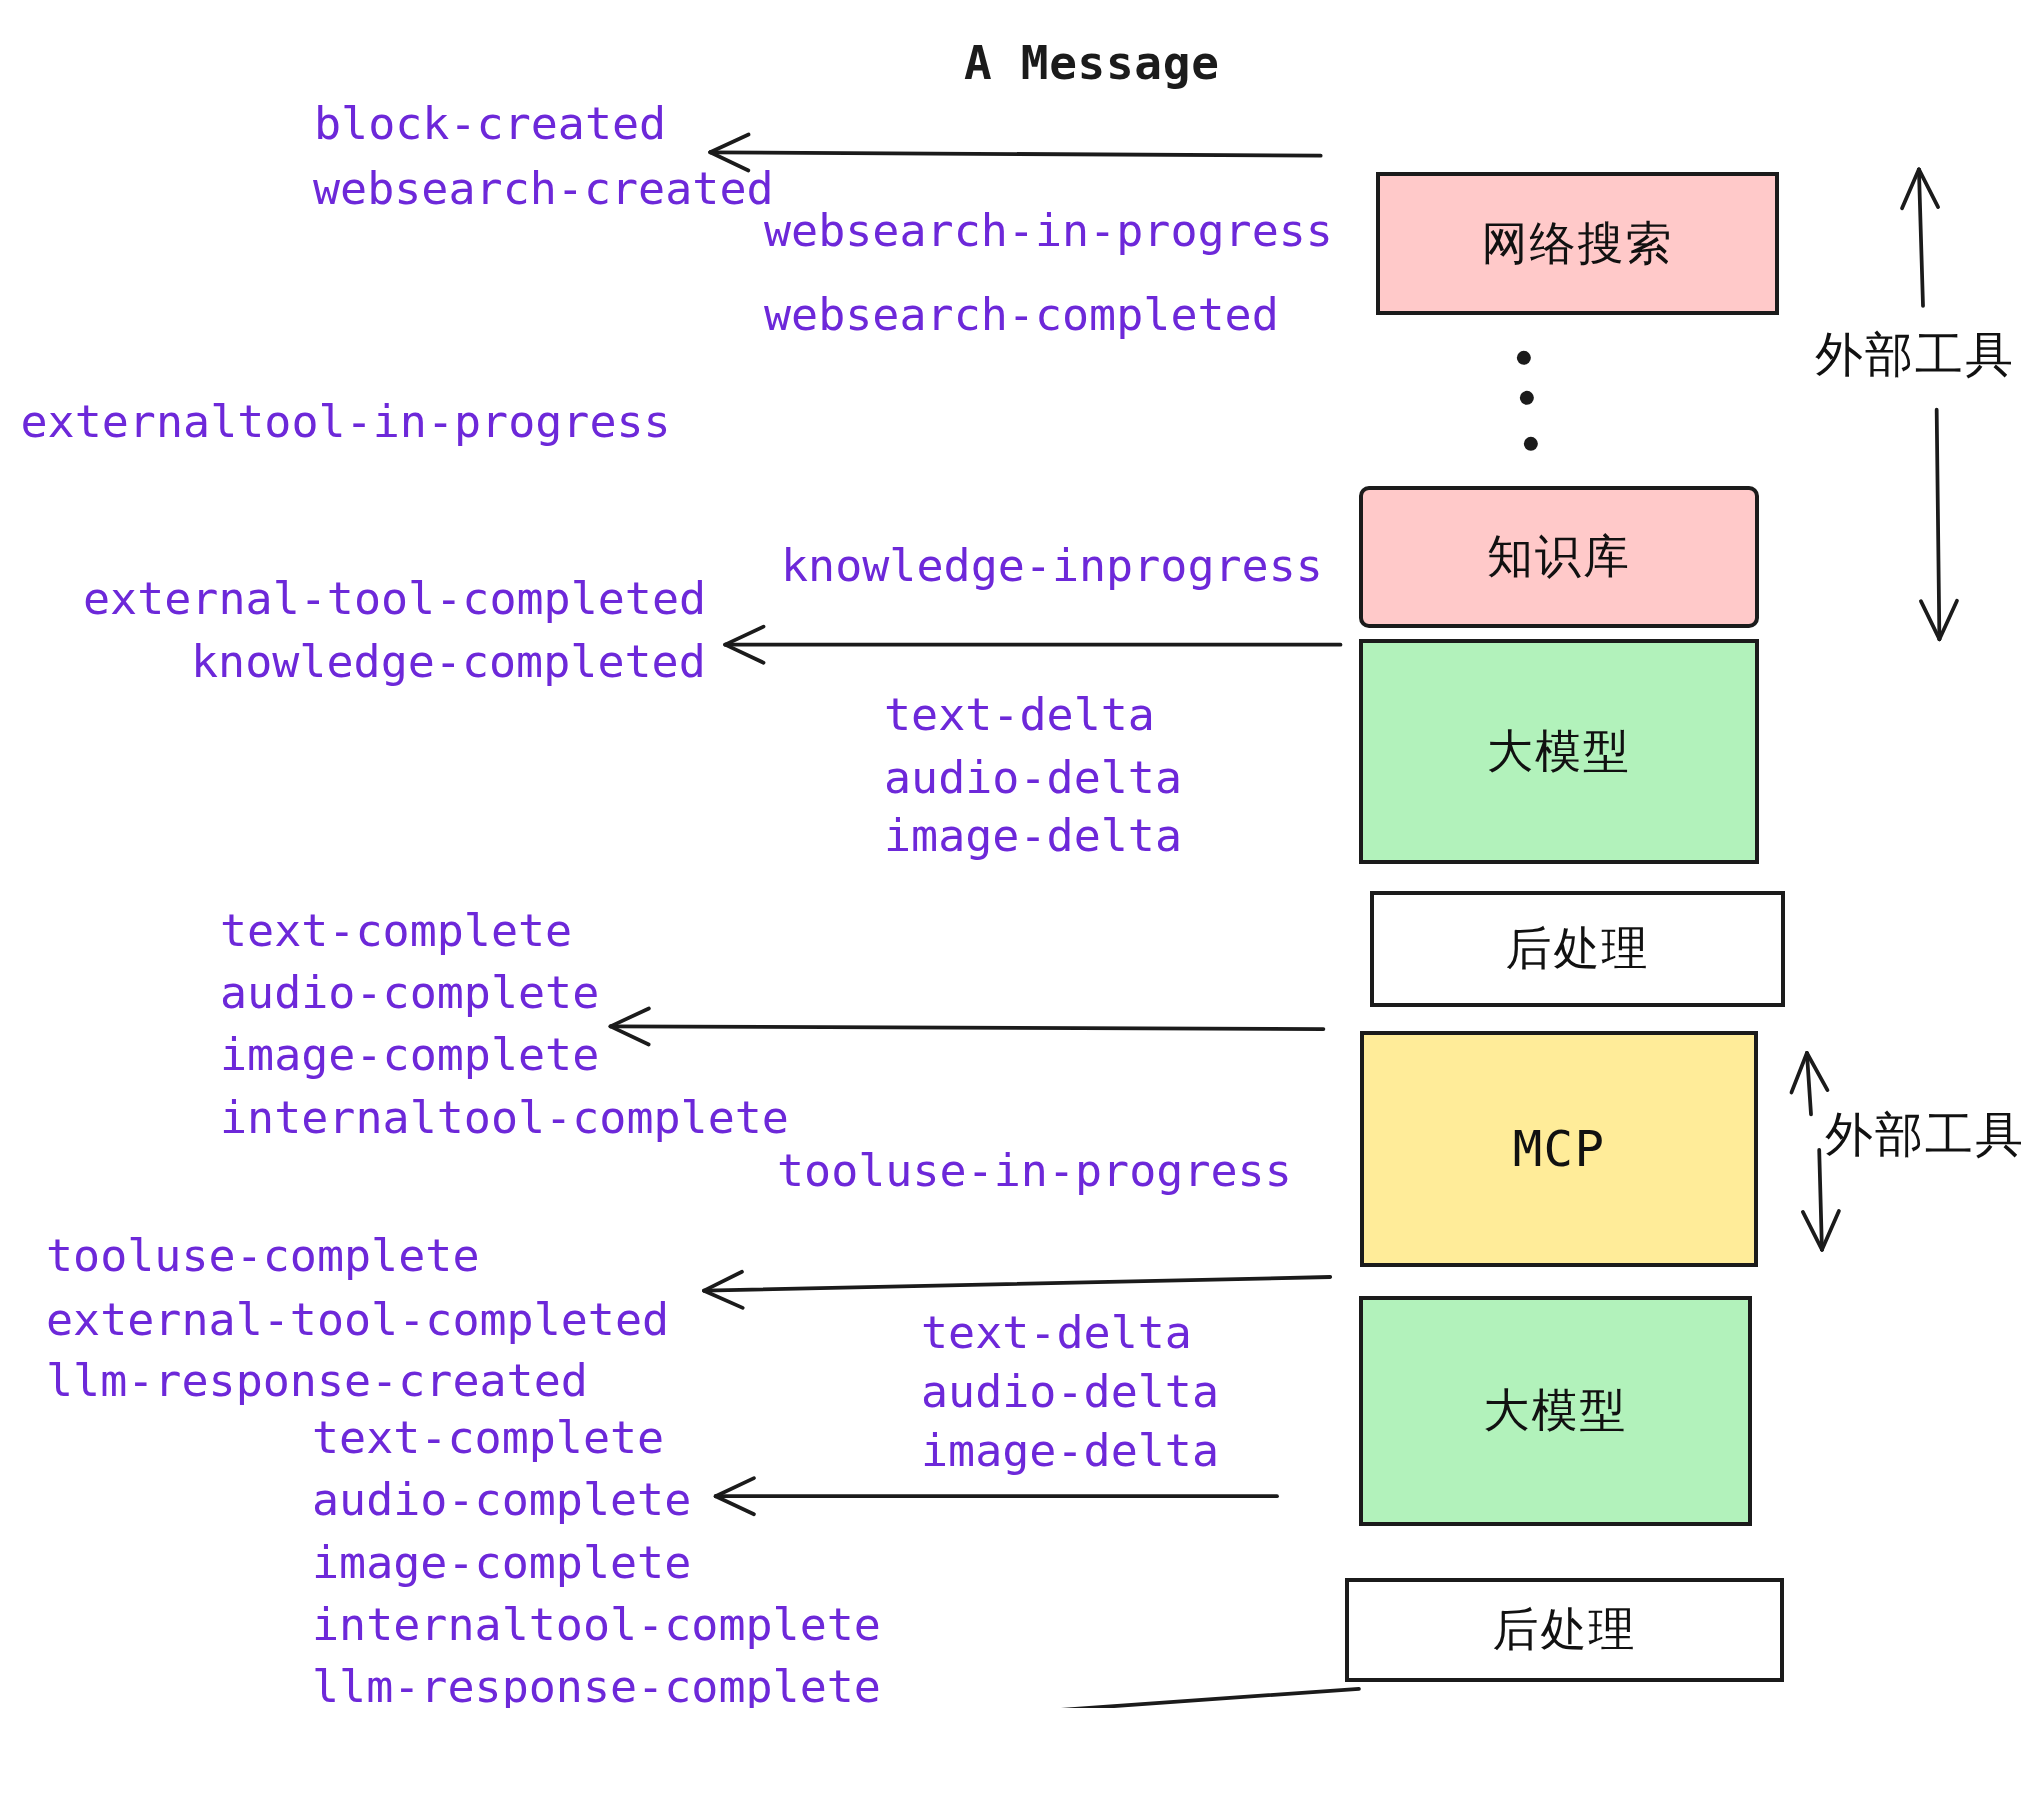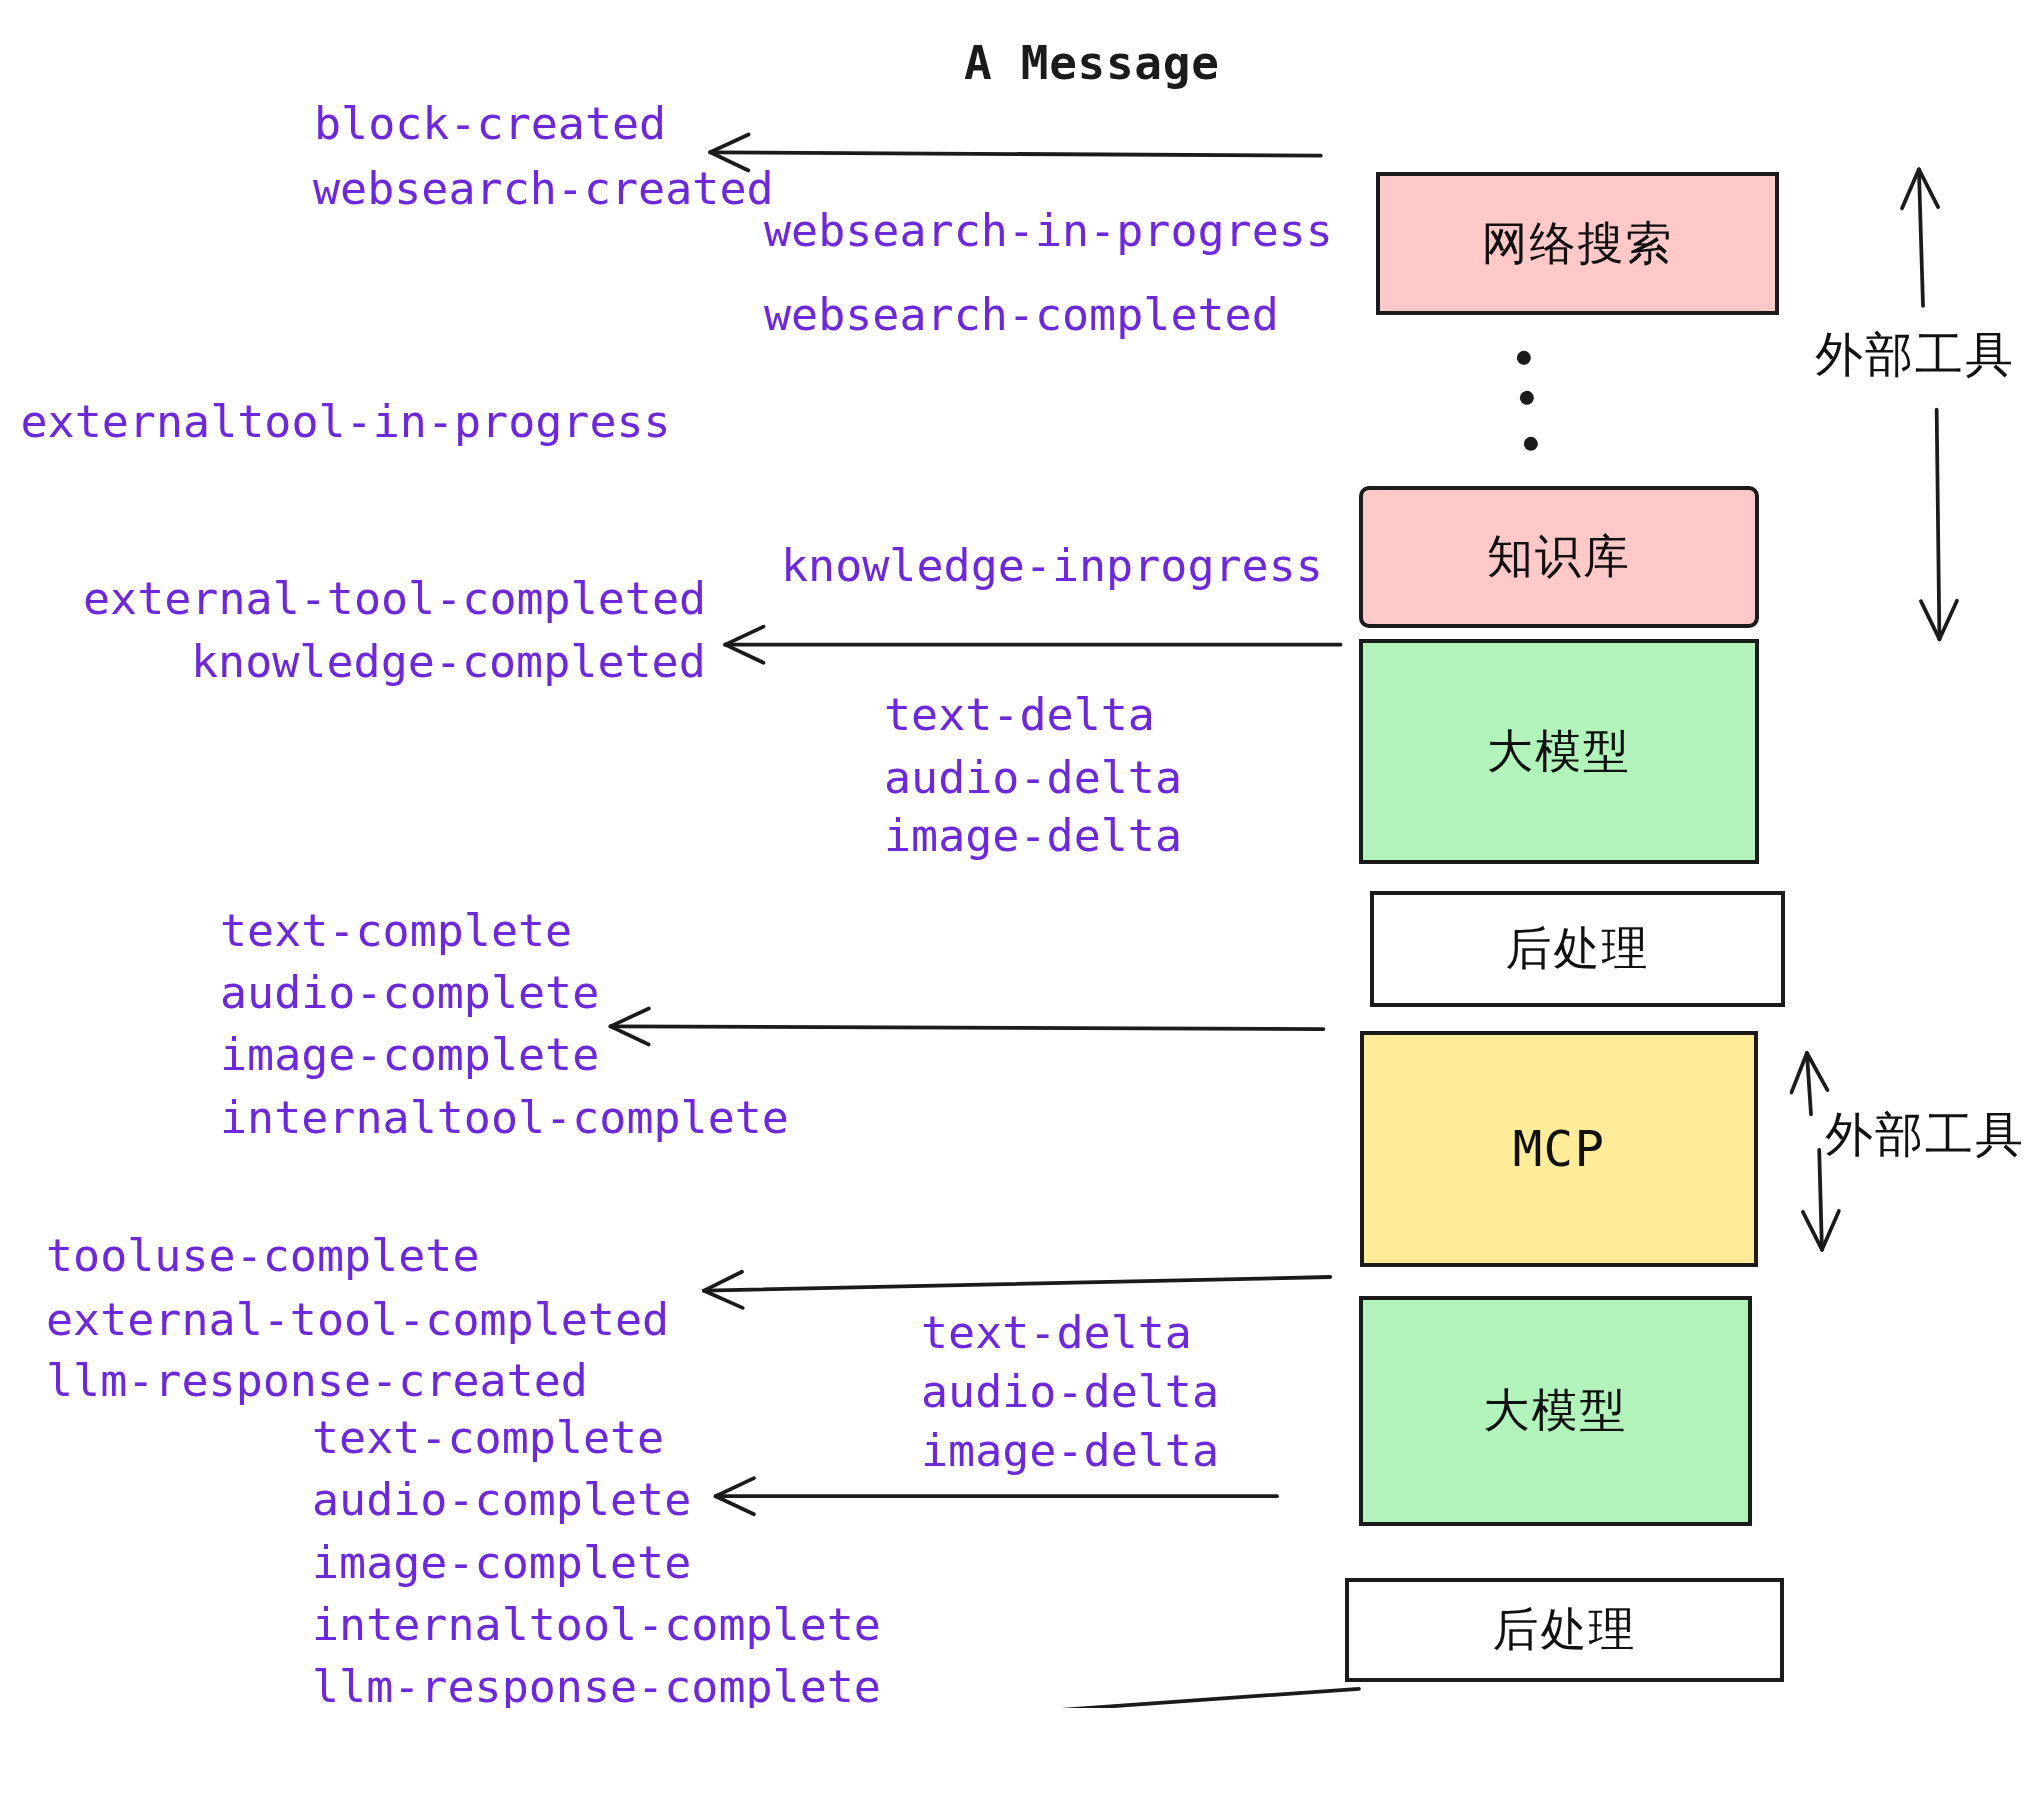--- a/index.html
+++ b/index.html
@@ -127,20 +127,21 @@
     <div class="event-label" style="left: 781px; top: 565px;">knowledge-inprogress</div>
     <div class="event-label" style="left: 83px; top: 598px;">external-tool-completed</div>
     <div class="event-label" style="left: 191px; top: 661px; text-align: right;">knowledge-completed</div>
     <div class="event-label" style="left: 884px; top: 714px;">text-delta</div>
     <div class="event-label" style="left: 884px; top: 777px;">audio-delta</div>
     <div class="event-label" style="left: 884px; top: 835px;">image-delta</div>
     <div class="event-label" style="left: 220px; top: 930px;">text-complete</div>
     <div class="event-label" style="left: 220px; top: 992px;">audio-complete</div>
     <div class="event-label" style="left: 220px; top: 1054px;">image-complete</div>
     <div class="event-label" style="left: 220px; top: 1117px;">internaltool-complete</div>
+    <div class="event-label" style="left: 777px; top: 1170px;">tooluse-in-progress</div>
     <div class="event-label" style="left: 46px; top: 1255px;">tooluse-complete</div>
     <div class="event-label" style="left: 46px; top: 1319px;">external-tool-completed</div>
     <div class="event-label" style="left: 46px; top: 1380px;">llm-response-created</div>
     <div class="event-label" style="left: 921px; top: 1332px;">text-delta</div>
     <div class="event-label" style="left: 921px; top: 1391px;">audio-delta</div>
     <div class="event-label" style="left: 921px; top: 1450px;">image-delta</div>
     <div class="event-label" style="left: 312px; top: 1437px;">text-complete</div>
     <div class="event-label" style="left: 312px; top: 1499px;">audio-complete</div>
     <div class="event-label" style="left: 312px; top: 1562px;">image-complete</div>
     <div class="event-label" style="left: 312px; top: 1624px;">internaltool-complete</div>

